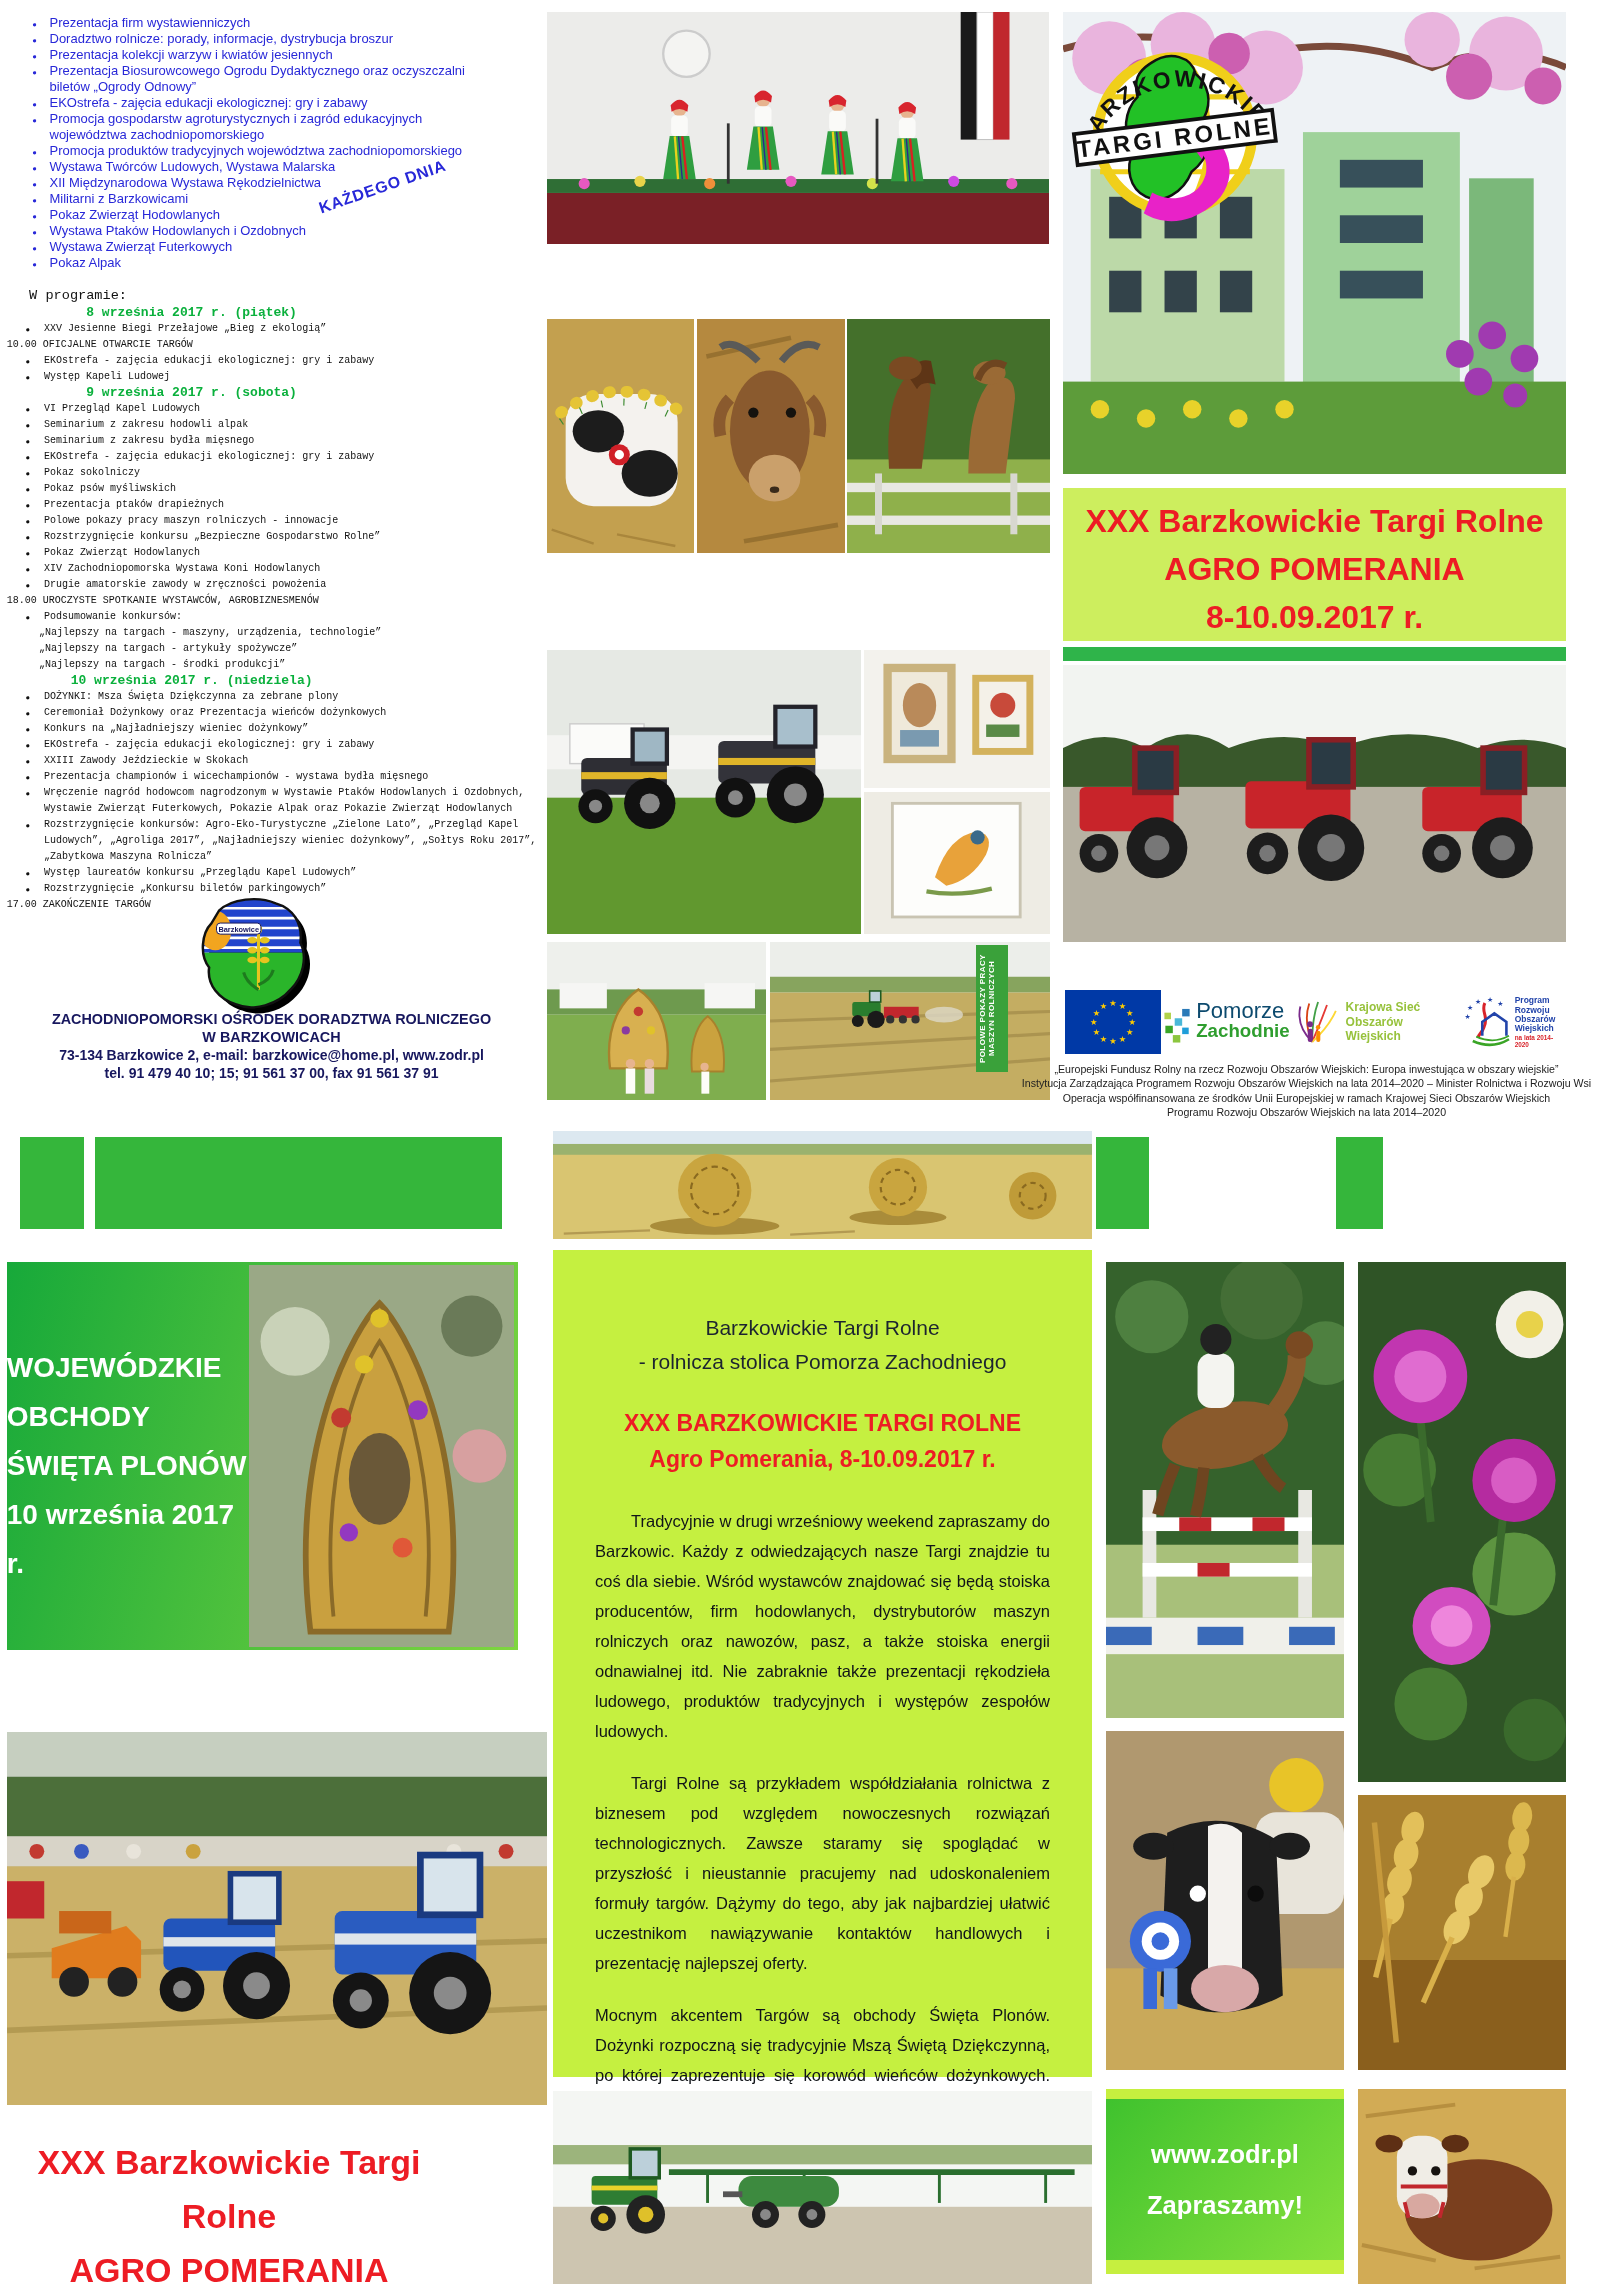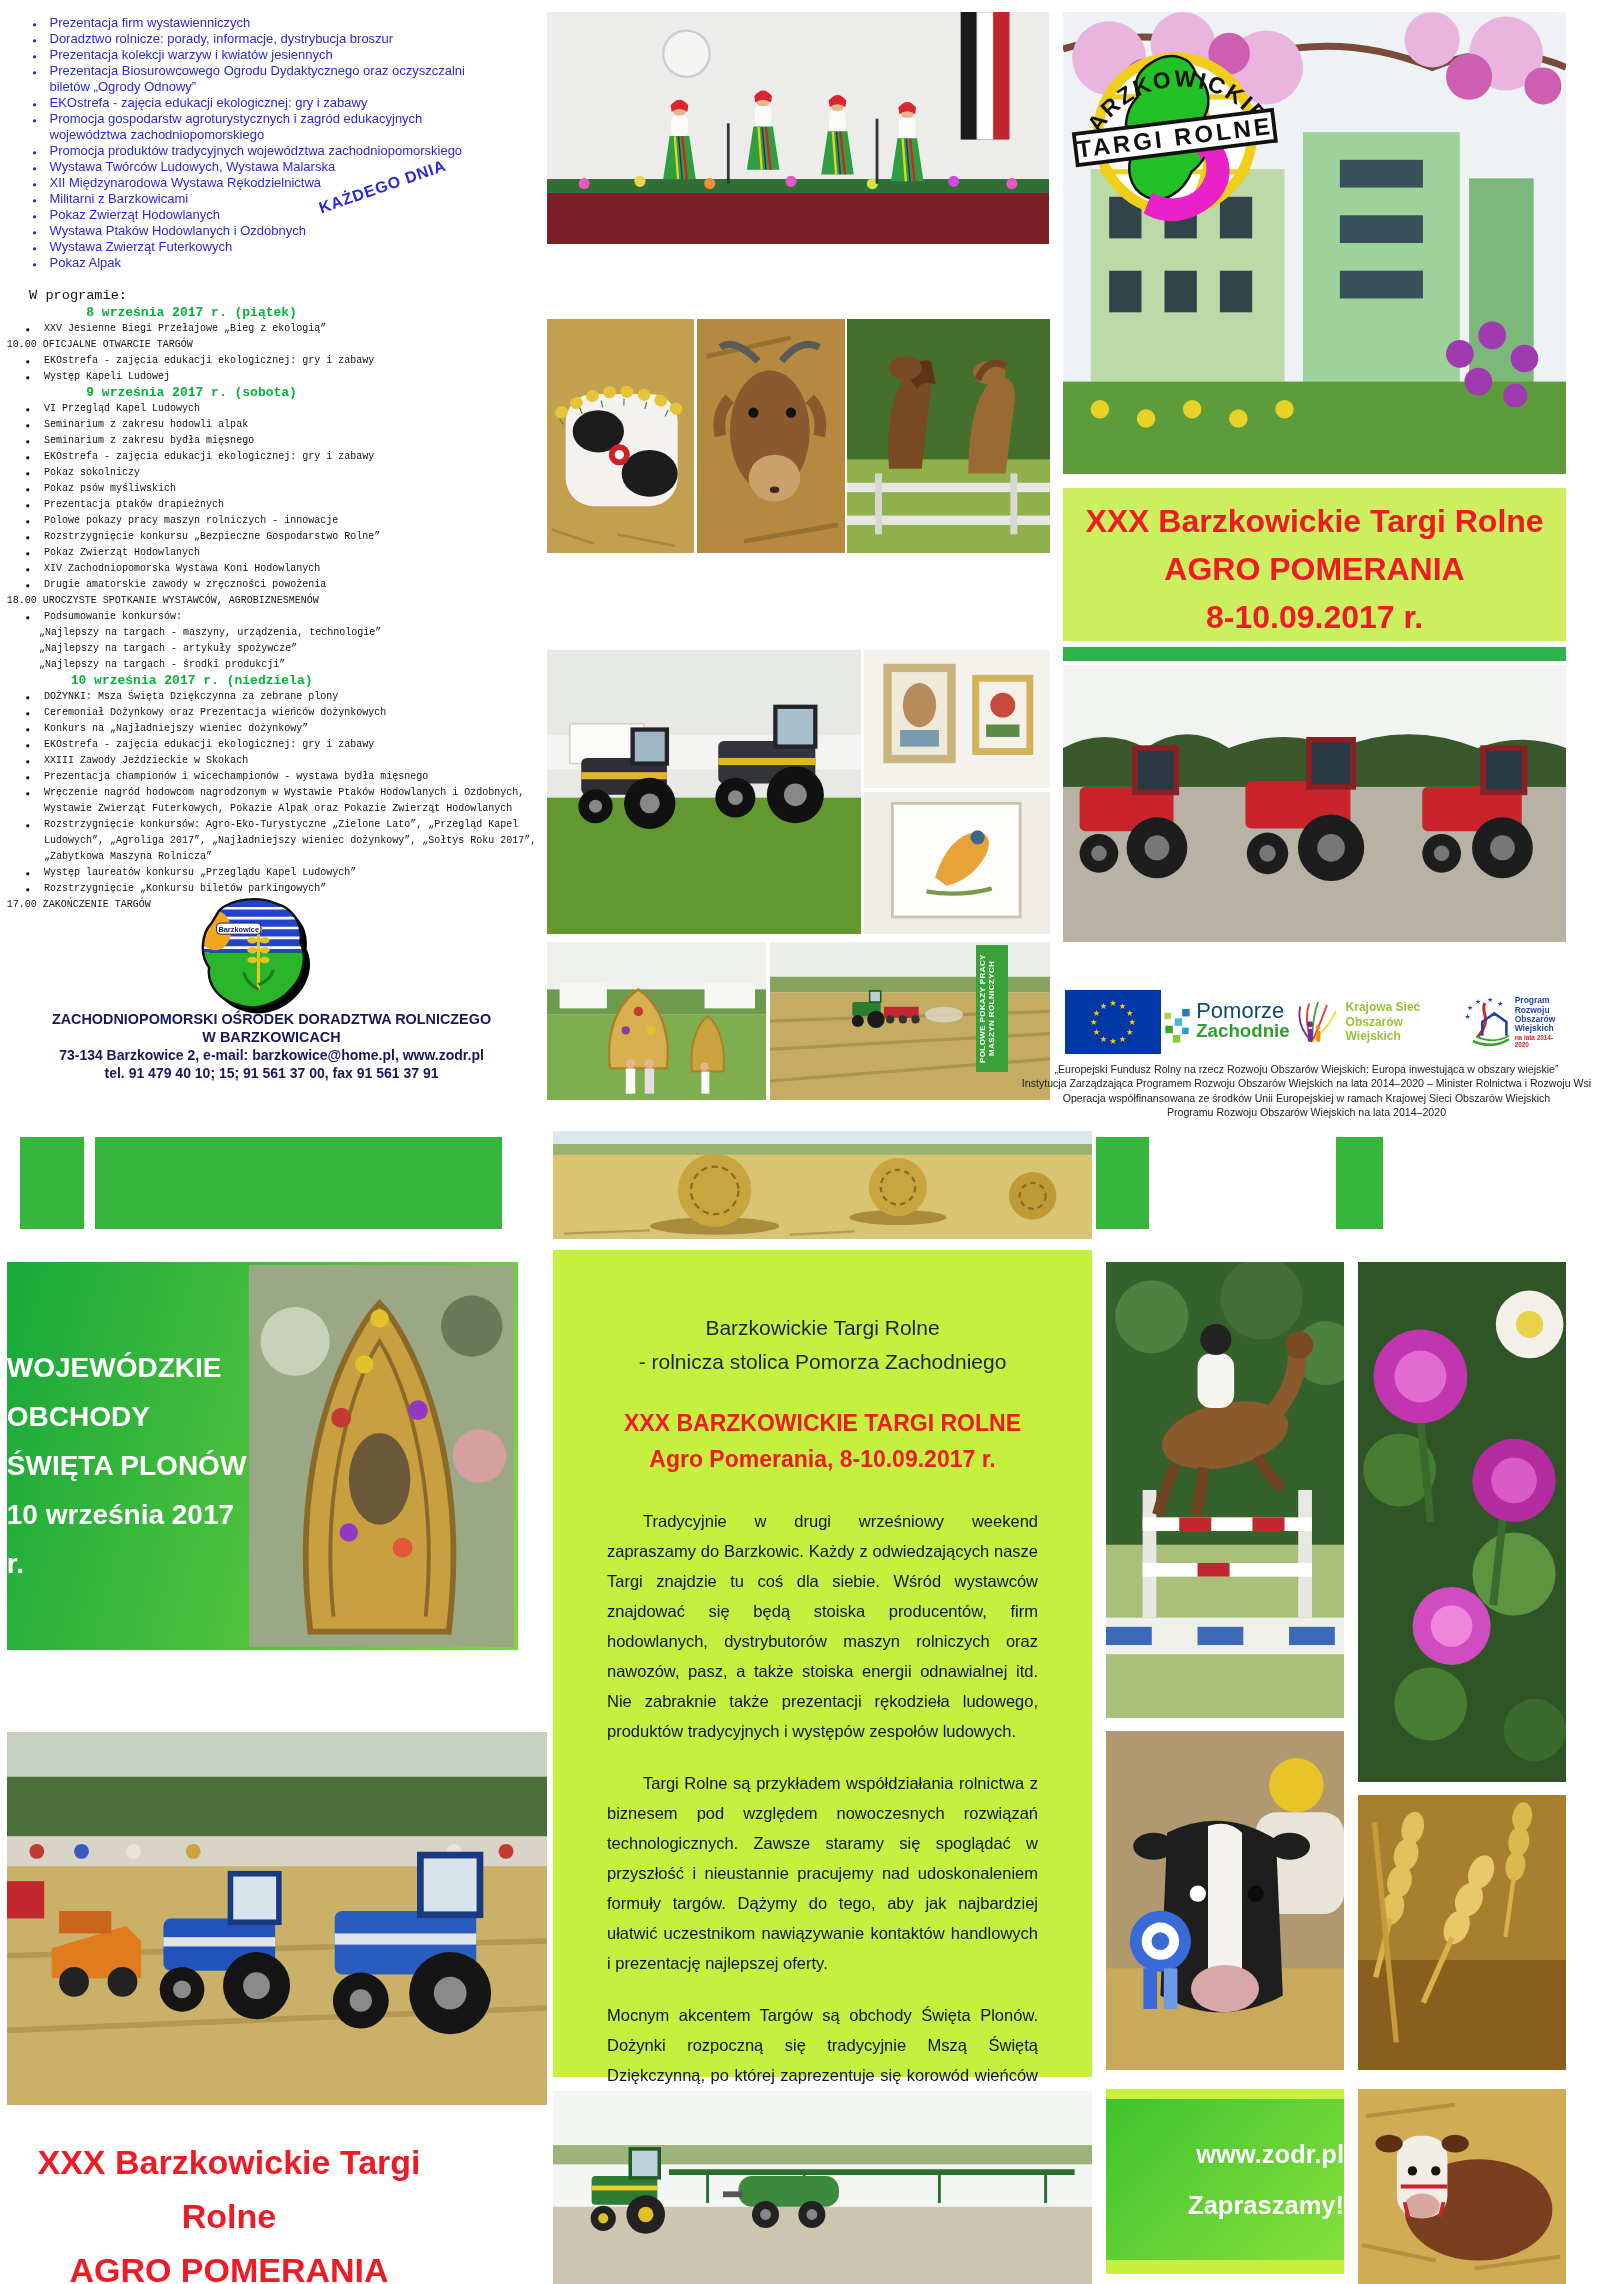--- a/index.html
+++ b/index.html
@@ -42,24 +42,24 @@
   #fineprint{left:1014px;top:1062px;width:585px;text-align:center;color:#222;font-size:10.6px;line-height:14.4px;}
 
   
   .gbar{background:#35b63b;}
   #leftpanel{left:6.8px;top:1262px;width:511px;height:388px;background:linear-gradient(105deg,#17a93a,#7fd63f);}
   #leftpanel .txt{position:absolute;left:0;top:81px;width:243px;color:#fff;font-weight:bold;font-size:28px;line-height:49px;}
   #lefttitle{left:0;top:2135px;width:458px;text-align:center;color:#ed1c24;font-weight:bold;font-size:34px;line-height:54px;}
   #midpanel{left:553px;top:1250px;width:539px;height:827px;background:#c5f040;box-sizing:border-box;padding:61px 38px 0 38px;}
   #midpanel .h{text-align:center;color:#1c2430;font-size:21px;line-height:34px;}
   #midpanel .redh{text-align:center;color:#ed1c24;font-weight:bold;font-size:23px;line-height:36px;margin-top:25.5px;}
-  #midpanel p{margin:16px;margin-top:22px;color:#101418;font-size:16.5px;line-height:30px;text-align:justify;text-indent:36px;}
+  #midpanel p{margin:4px;margin-top:22px;color:#101418;font-size:16.5px;line-height:30px;text-align:justify;text-indent:36px;}
   #midpanel p.noind{text-indent:0;margin-top:0;}
   #promobox{left:1106px;top:2089px;width:238px;height:185px;background:#c6ef3f;box-sizing:border-box;padding:10.2px 0 13.6px 0;}
-  #promobox .inner{width:100%;height:100%;background:linear-gradient(135deg,#3fc22e,#86e03c);display:flex;flex-direction:column;align-items:flex-end;justify-content:center;gap:22px;}
+  #promobox .inner{width:100%;height:100%;background:linear-gradient(135deg,#3fc22e,#86e03c);display:flex;flex-direction:column;align-items:center;justify-content:center;gap:22px;}
   #promobox .ptxt{color:#fff;font-weight:bold;font-size:25.5px;}
   #fieldbanner{left:976px;top:945px;width:32px;height:127px;background:#3aa13a;color:#fff;font-weight:bold;font-size:8px;line-height:9.3px;writing-mode:vertical-rl;transform:rotate(180deg);text-align:center;padding:3.4px 1.7px;box-sizing:border-box;letter-spacing:0.4px;}
 </style>
 </head>
 <body>
 
 <div id="sheet">
 
   <ul class="pl daily">
 

